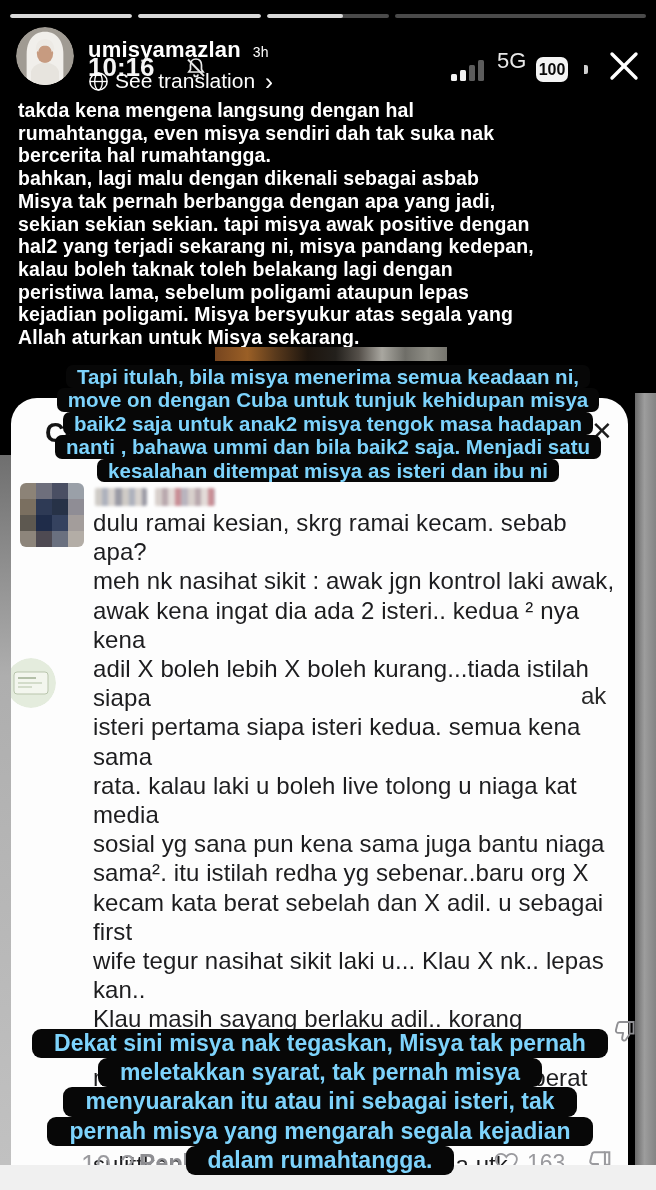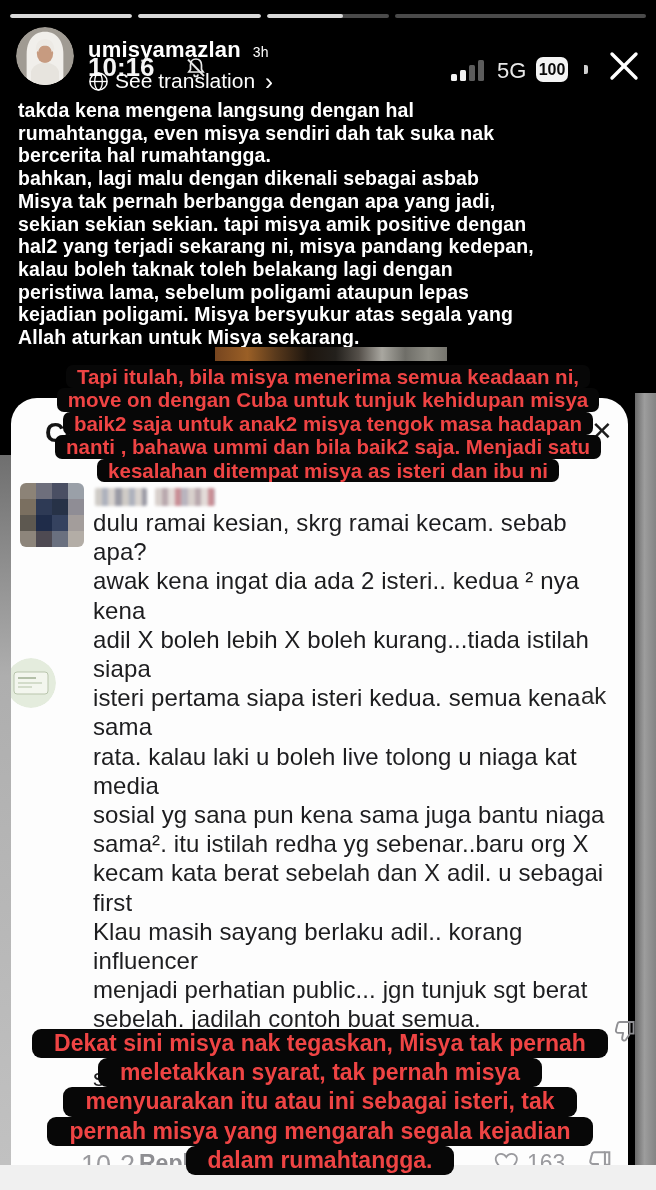--- a/index.html
+++ b/index.html
@@ -17,32 +17,32 @@
   .story-avatar { position:absolute; left:16px; top:27px; width:58px; height:58px; border-radius:50%; overflow:hidden; }
   .username { position:absolute; left:88px; top:37px; font-size:22px; font-weight:700; color:#fff; letter-spacing:.2px; }
   .timestamp { font-weight:400; color:#ffffff; margin-left:12px; font-size:14px; }
   .status-time { position:absolute; left:88px; top:52px; font-size:26px; font-weight:700; color:#f5f5f5; text-shadow:0 0 2px rgba(0,0,0,.6); }
   .bell-icon { position:absolute; left:184px; top:56px; width:24px; height:24px; }
   .translation-row { position:absolute; left:88px; top:69px; display:flex; align-items:center; gap:6px; color:#fff; }
   .globe-icon { width:21px; height:21px; }
   .translation-label { font-size:21px; color:#fdfdfd; }
   .translation-chevron { font-size:24px; color:#fdfdfd; margin-left:4px; line-height:21px; }
   .signal-icon { position:absolute; left:451px; top:60px; }
-  .network-label { position:absolute; left:497px; top:58px; font-size:22px; color:#e8e8e8; }
+  .network-label { position:absolute; left:497px; top:48px; font-size:22px; color:#e8e8e8; }
   .battery { position:absolute; left:536px; top:57px; width:32px; height:25px; background:#f4f4f4; border-radius:7px; display:flex; align-items:center; justify-content:center; }
   .battery-nub { position:absolute; left:584px; top:65px; width:4px; height:9px; background:#cfcfcf; border-radius:0 2px 2px 0; }
   .battery-level { font-size:16px; font-weight:700; color:#090909; }
   .story-close { position:absolute; left:604px; top:46px; width:40px; height:40px; cursor:pointer; }
   
   .block1 { position:absolute; left:18px; right:18px; top:99px; }
   .block1 div { font-size:19.5px; line-height:22.7px; font-weight:700; color:#fff; letter-spacing:.1px; }
   .photo-sliver { position:absolute; left:215px; top:347px; width:232px; height:14px;
     background:linear-gradient(90deg,#76451f 0%,#9a5f26 14%,#5a3a1c 26%,#1d150e 40%,#23201c 52%,#55504a 62%,#a9a7a0 72%,#6f6e68 82%,#8f8e86 92%,#76756e 100%); }
   .chip-block { position:absolute; display:flex; flex-direction:column; align-items:center; z-index:30; }
-  .chip-block span { display:inline-block; background:#070707; color:#ef4444; font-weight:700; white-space:nowrap; }
+  .chip-block span { display:inline-block; background:#070707; color:#7dd3fc; font-weight:700; white-space:nowrap; }
   .block2 { left:0; right:0; top:365px; }
   .block2 span { font-size:20.5px; line-height:23.4px; padding:0 11px; border-radius:7px; }
   .block3 { left:0; right:16px; top:1029px; }
   .block3 span { font-size:23px; line-height:27.2px; padding:1px 22px; border-radius:9px; }
   
   .sheet { position:absolute; left:11px; top:398px; width:617px; height:792px; background:#fdfdfd; border-radius:26px 26px 0 0; z-index:5; }
   .sheet-header-fragment { position:absolute; left:34px; top:20px; font-size:27px; font-weight:700; color:#141414; }
   .sheet-close { position:absolute; left:580px; top:18px; font-size:26px; color:#1c1c1c; cursor:pointer; }
   .comment-avatar { position:absolute; left:9px; top:85px; width:64px; height:64px; border-radius:6px; overflow:hidden; }
   .name-blur-row { position:absolute; left:84px; top:90px; display:flex; gap:8px; }
@@ -135,21 +135,21 @@
     <line x1="8" y1="8" x2="32" y2="32" stroke="#fff" stroke-width="3.4" stroke-linecap="round"></line>
     <line x1="32" y1="8" x2="8" y2="32" stroke="#fff" stroke-width="3.4" stroke-linecap="round"></line>
   </svg>
 
   <div class="block1">
     <div>takda kena mengena langsung dengan hal</div>
     <div>rumahtangga, even misya sendiri dah tak suka nak</div>
     <div>bercerita hal rumahtangga.</div>
     <div>bahkan, lagi malu dengan dikenali sebagai asbab</div>
     <div>Misya tak pernah berbangga dengan apa yang jadi,</div>
-    <div>sekian sekian sekian. tapi misya amik positive dengan</div>
+    <div>sekian sekian sekian. tapi misya awak positive dengan</div>
     <div>hal2 yang terjadi sekarang ni, misya pandang kedepan,</div>
     <div>kalau boleh taknak toleh belakang lagi dengan</div>
     <div>peristiwa lama, sebelum poligami ataupun lepas</div>
     <div>kejadian poligami. Misya bersyukur atas segala yang</div>
     <div>Allah aturkan untuk Misya sekarang.</div>
   </div>
 
   <div class="photo-sliver"></div>
 
   <div class="sheet">
@@ -176,27 +176,29 @@
           <rect x="48" y="48" width="16" height="16" fill="#b3ada6"></rect>
       </svg>
     </div>
     <div class="name-blur-row">
       <div class="name-blur b1"></div>
       <div class="name-blur b2"></div>
     </div>
 
     <div class="comment-text">
       <div>dulu ramai kesian, skrg ramai kecam. sebab apa?</div>
+      <div>meh nk nasihat sikit : awak jgn kontrol laki awak,</div>
       <div>awak kena ingat dia ada 2 isteri.. kedua ² nya kena</div>
       <div>adil X boleh lebih X boleh kurang...tiada istilah siapa</div>
       <div>isteri pertama siapa isteri kedua. semua kena sama</div>
       <div>rata. kalau laki u boleh live tolong u niaga kat media</div>
       <div>sosial yg sana pun kena sama juga bantu niaga</div>
       <div>sama². itu istilah redha yg sebenar..baru org X</div>
       <div>kecam kata berat sebelah dan X adil. u sebagai first</div>
+      <div>wife tegur nasihat sikit laki u... Klau X nk.. lepas kan..</div>
       <div>Klau masih sayang berlaku adil.. korang influencer</div>
       <div>menjadi perhatian public... jgn tunjuk sgt berat</div>
       <div>sebelah. jadilah contoh buat semua.</div>
       <div>Islam itu mudah tapi yg payah bila kita sendiri</div>
       <div>sulittkan kerja malaikat catit pahala utk kita..semua</div>
 
     </div>
 
     <svg class="comment-dislike-top" viewBox="0 0 24 24">
       <path d="M16.5 3.5H7.8c-1 0-1.8.7-2 1.6l-1.4 5.6a2 2 0 0 0 1.9 2.5h4.5l-.9 4.6a1.9 1.9 0 0 0 3.3 1.6l3.3-4.9" fill="none" stroke="#8f8f93" stroke-width="1.7" stroke-linejoin="round"></path>

